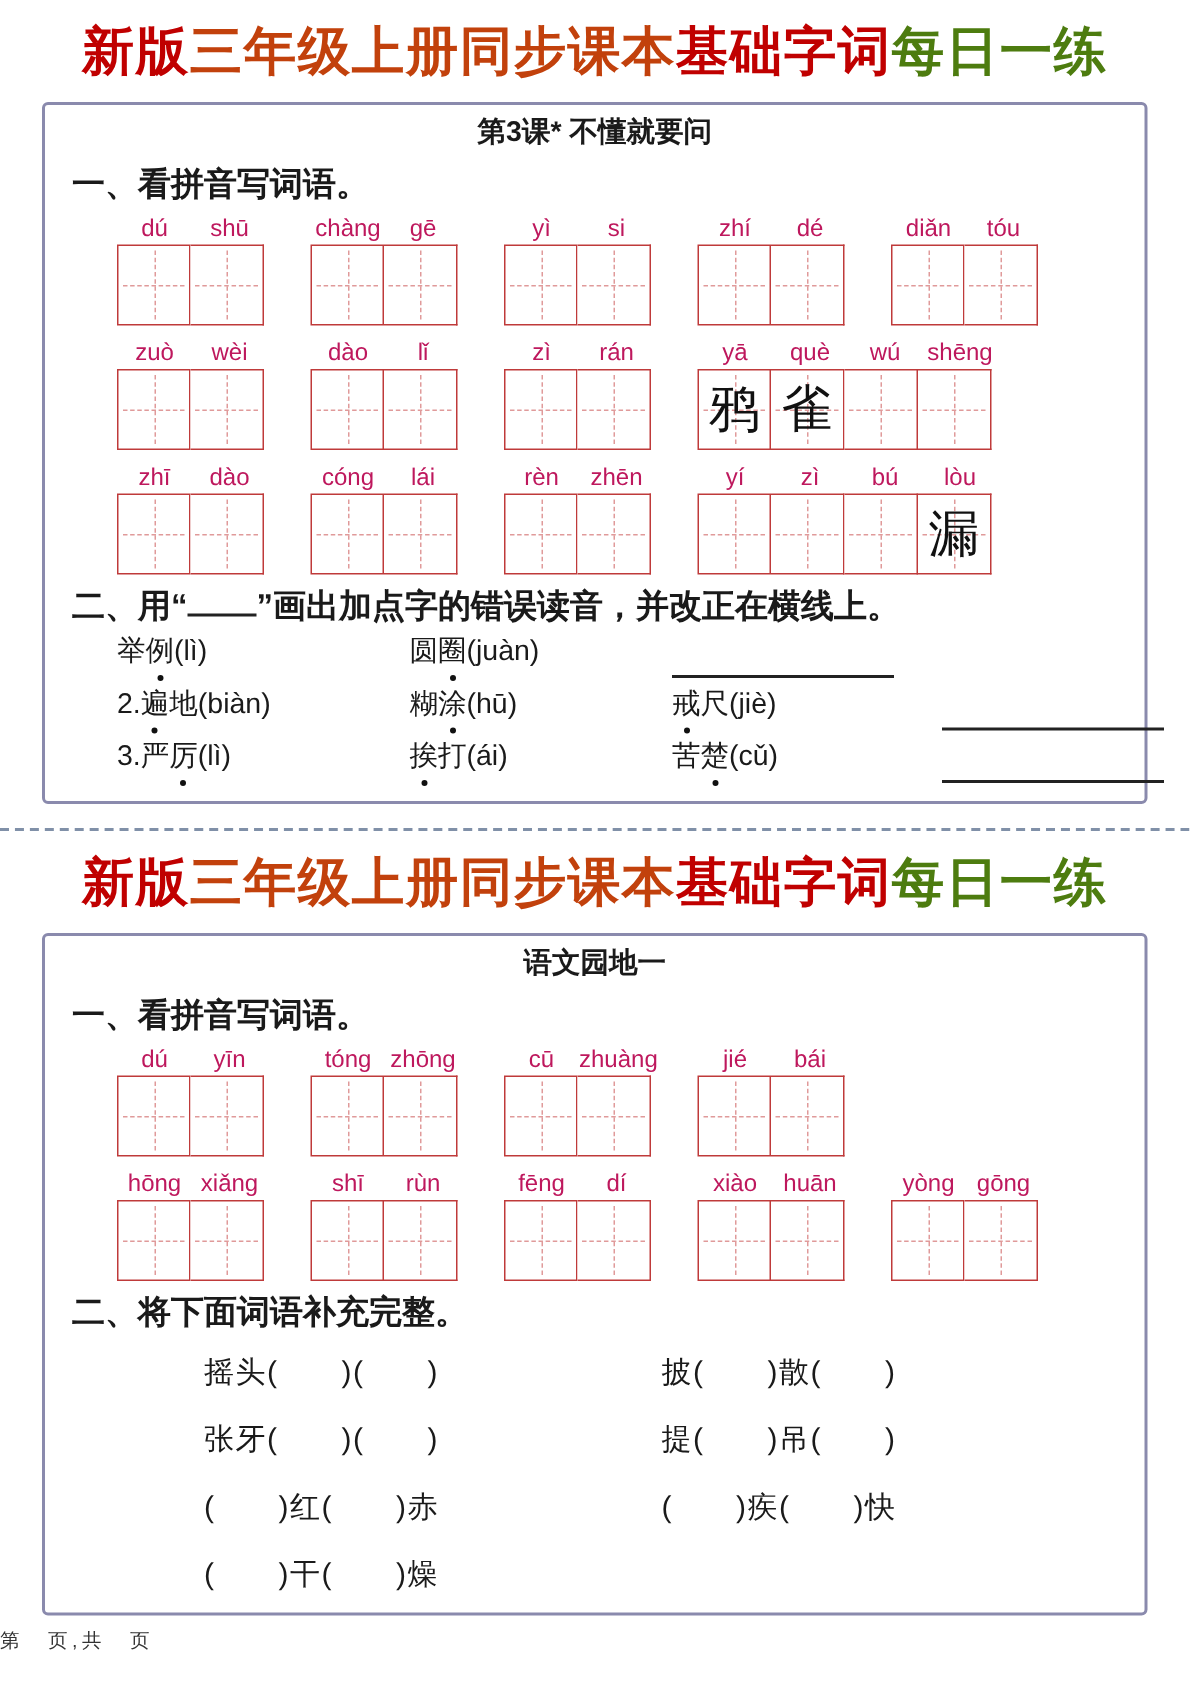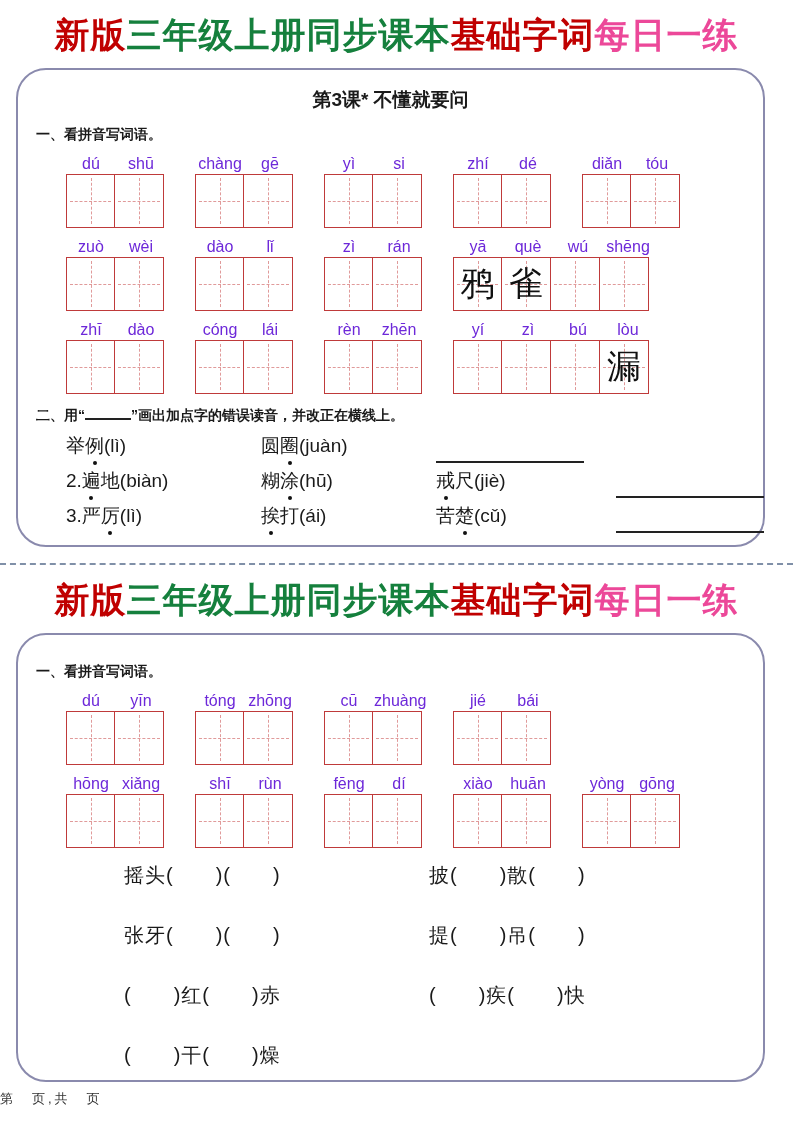--- a/index.html
+++ b/index.html
@@ -5,39 +5,39 @@
   html,body{margin:0;padding:0;background:#ffffff;}
   body{width:793px;height:1122px;overflow:hidden;font-family:"Liberation Sans",sans-serif;color:#1a1a1a;position:relative;}
 
   
   .main-title{
     text-align:center;font-weight:bold;font-size:35px;line-height:1.25;
     letter-spacing:1px;margin-top:14px;white-space:nowrap;
     font-family:"DejaVu Sans",sans-serif;
   }
   .main-title .red{color:#c00000;margin-top:26px;}
-  .main-title .black{color:#15803d;}
-  .main-title .blue{color:#ec4899;text-align:center;}
+  .main-title .black{color:#c2410c;}
+  .main-title .blue{color:#4d7c0f;text-align:center;}
 
   
   .panel{
-    margin:10px 28px 0 16px;border:2px solid #8a8aad;border-radius:30px;
-    padding:15px 18px 12px 18px;background:#ffffff;box-sizing:border-box;
+    margin:10px 28px 0 28px;border:2px solid #8a8aad;border-radius:4px;
+    padding:4px 18px 12px 18px;background:#ffffff;box-sizing:border-box;
   }
   .panel-title{text-align:center;font-weight:bold;font-size:19px;line-height:26px;margin-top:2px;}
-  .sec-heading{font-weight:bold;font-size:14px;line-height:26px;margin-top:8px;}
+  .sec-heading{font-weight:bold;font-size:22px;line-height:26px;margin-top:8px;}
 
   
   .u-blank{display:inline-block;width:46px;border-bottom:2px solid #222;height:14px;vertical-align:baseline;}
 
   
   .prow{display:flex;gap:29px;margin:6px 0 8px 30px;}
   .pgroup{display:flex;flex-direction:column;}
   .syls{display:flex;}
-  .syl{width:50px;text-align:center;font-size:16px;line-height:21px;white-space:nowrap;color:#6d28d9;}
+  .syl{width:50px;text-align:center;font-size:16px;line-height:21px;white-space:nowrap;color:#be185d;}
   .cells{display:flex;}
   .cell{
     position:relative;width:49px;height:54px;box-sizing:border-box;
     border:1.6px solid #bf3a3a;background:#fff;
   }
   .cell + .cell{border-left:none;}
   .cell::before{
     content:'';position:absolute;left:50%;top:3px;bottom:3px;
     border-left:1px dashed #e09a9a;
   }
@@ -55,21 +55,21 @@
         font-size:19px;line-height:35px;align-items:end;}
   .mitem{white-space:nowrap;}
   .dotchar{position:relative;display:inline-block;}
   .dotchar::after{
     content:'';position:absolute;left:50%;bottom:-2px;width:4px;height:4px;border-radius:50%;
     background:#111;transform:translateX(-50%);
   }
   .ansline{border-bottom:2px solid #222;height:26px;width:148px;}
 
   
-  .comp{display:grid;grid-template-columns:305px auto;margin:14px 0 0 88px;row-gap:34px;
+  .comp{display:grid;grid-template-columns:305px auto;margin:14px 0 0 88px;row-gap:19px;
         font-size:20px;line-height:26px;}
   .comp-item{white-space:nowrap;letter-spacing:1px;}
 
   
   .sep{border-top:2px dashed #8090a8;margin:16px 0 6px 0;}
 
   
   .footer{text-align:left;font-size:13px;letter-spacing:3px;color:#333;margin-top:8px;}
 </style>
 </head>
@@ -261,20 +261,21 @@
     </div>
 </div>
 
 <div class="sep"></div>
 
 <div class="main-title">
   <span class="red">新版</span><span class="black">三年级上册同步课本</span><span class="red">基础字词</span><span class="blue">每日一练</span>
 </div>
 
 <div class="panel">
+  <div class="panel-title">语文园地一</div>
   <div class="sec-heading">一、看拼音写词语。</div>
 
   <div id="p2-rows">
       <div class="prow">
         <div class="pgroup">
           <div class="syls">
             <div class="syl">dú</div>
             <div class="syl">yīn</div>
           </div>
           <div class="cells">
@@ -360,20 +361,21 @@
             <div class="syl">gōng</div>
           </div>
           <div class="cells">
             <div class="cell"></div>
             <div class="cell"></div>
           </div>
         </div>
       </div>
     </div>
 
+  <div class="sec-heading">二、将下面词语补充完整。</div>
 
   <div class="comp" id="p2-comp">
       <div class="comp-item">摇头(　　)(　　)</div>
       <div class="comp-item">披(　　)散(　　)</div>
       <div class="comp-item">张牙(　　)(　　)</div>
       <div class="comp-item">提(　　)吊(　　)</div>
       <div class="comp-item">(　　)红(　　)赤</div>
       <div class="comp-item">(　　)疾(　　)快</div>
       <div class="comp-item">(　　)干(　　)燥</div>
     </div>

